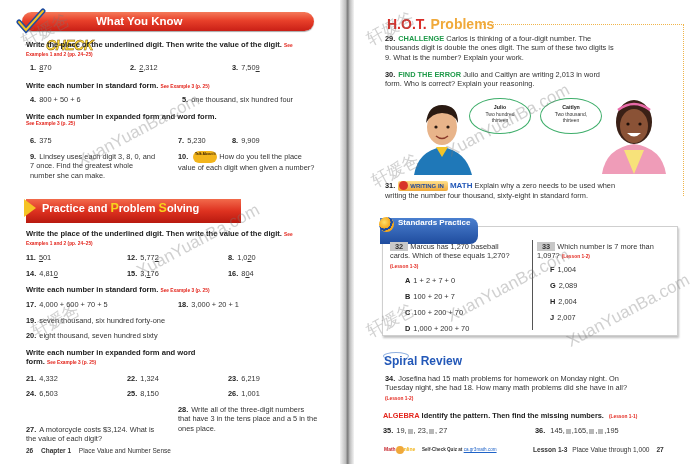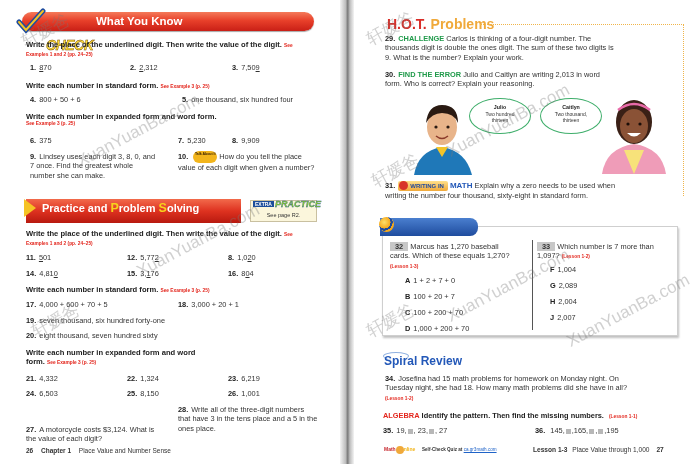--- a/index.html
+++ b/index.html
@@ -46,21 +46,21 @@
 
   .bubble { position: absolute; width: 62px; height: 36px; border: 1px solid #3fae6b; border-radius: 50%; background: #fff; text-align: center; font-size: 5px; color: #333; padding-top: 5px; }
   .bubble b { display: block; font-size: 5.3px; color: #222; }
   .kid { position: absolute; }
 
   .wim-badge { display: inline-block; vertical-align: middle; height: 10px; padding: 0 4px 0 12px; border-radius: 2px; background: linear-gradient(180deg,#ffe08a,#f0a93a); color: #224a9a; font-weight: bold; font-size: 6px; position: relative; line-height: 10px; }
   .wim-apple { position: absolute; left: 1px; top: 0; width: 9px; height: 9px; border-radius: 50%; background: #d8332a; }
   .wim-math { color: #2358b8; font-weight: bold; font-size: 8px; margin-left: 2px; }
 
   .sp-box { position: absolute; left: 382px; top: 226px; width: 296px; height: 110px; border: 1px solid #cfcfcf; box-shadow: 1px 2px 2px rgba(0,0,0,.25); background: #fff; }
-  .sp-tab { position: absolute; left: 380px; top: 218px; height: 14px; padding: 18px 8px 0 18px; border-radius: 0 8px 8px 0; background: linear-gradient(180deg,#4a7fcf,#1f4c9e); color: #fff; font-size: 8px; font-weight: bold; }
+  .sp-tab { position: absolute; left: 380px; top: 218px; height: 26px; padding: 0 8px 0 18px; border-radius: 0 8px 8px 0; background: linear-gradient(180deg,#4a7fcf,#1f4c9e); color: #fff; font-size: 8px; font-weight: bold; }
   .sp-globe { position: absolute; left: 379px; top: 217px; width: 15px; height: 15px; border-radius: 50%; background: radial-gradient(circle at 35% 35%,#ffe06a 0,#f4a81c 45%,#1f4c9e 46%,#1f4c9e 60%,#f4a81c 61%); }
   .sp-div { position: absolute; left: 532px; top: 240px; width: 1px; height: 90px; background: #555; }
   .qnum-box { display: inline-block; background: #c8c8c8; font-weight: bold; padding: 0 5px; margin-right: 2px; }
   .opt { position: absolute; font-size: 7.4px; color: #333; }
   .opt b { margin-right: 3px; color: #222; }
 
   .spiral-title { position: absolute; left: 384px; top: 354px; font-size: 12px; font-weight: bold; color: #2358b8; }
   .spiral-swirl { position: absolute; left: 383px; top: 352px; width: 26px; height: 8px; border-radius: 50%; border: 1px solid #8fb0e0; border-bottom: none; }
   .red-lbl { color: #e3261d; font-weight: bold; }
   .blank { display: inline-block; width: 5px; height: 5px; background: #b7b7b7; vertical-align: middle; margin: 0 1px; }
@@ -114,27 +114,20 @@
     <div class="item" style="left:30px; top:136px;"><b>6.</b><span>375</span></div>
     <div class="item" style="left:130px; top:136px;padding-left:48px;"><b>7.</b><span>5,230</span></div>
     <div class="item" style="left:232px; top:136px;"><b>8.</b><span>9,909</span></div>
 
     <div class="item wrap" style="left:30px; top:152px; width:130px;"><b>9.</b><span>Lindsey uses each digit 3, 8, 0, and 7 once. Find the greatest whole number she can make.</span></div>
     <div class="item wrap" style="left:178px; top:151px; width:140px;"><b>10.</b><span class="talk-bubble">Talk About It</span><span>How do you tell the place value of each digit when given a number?</span></div>
 
     <div class="banner-pps">
       <span class="pps-arrow"></span>
       <span class="pps-title"><span>Practice and </span><span class="big">P</span><span>roblem </span><span class="big">S</span><span>olving</span></span>
-    </div>
-    <div class="extra-box">
-      <div class="extra-top">
-        <span class="extra-lbl">EXTRA</span>
-        <span class="extra-word">PRACTICE</span>
-      </div>
-      <div class="extra-see">See page R2.</div>
     </div>
 
     <div class="q-inst" style="left:26px; top:229px; width:270px;">
       <span>Write the place of the underlined digit. Then write the value of the digit.</span>
       <span class="see">See Examples 1 and 2 (pp. 24–25)</span>
     </div>
     <div class="item" style="left:26px; top:253px;"><b>11.</b><span></span><span class="ul">5</span><span>01</span></div>
     <div class="item" style="left:127px; top:253px;"><b>12.</b><span>5,77</span><span class="ul">2</span><span></span></div>
     <div class="item" style="left:228px; top:253px;"><b>8.</b><span>1,0</span><span class="ul">2</span><span>0</span></div>
     <div class="item" style="left:26px; top:269px;"><b>14.</b><span>4,81</span><span class="ul">0</span><span></span></div>

